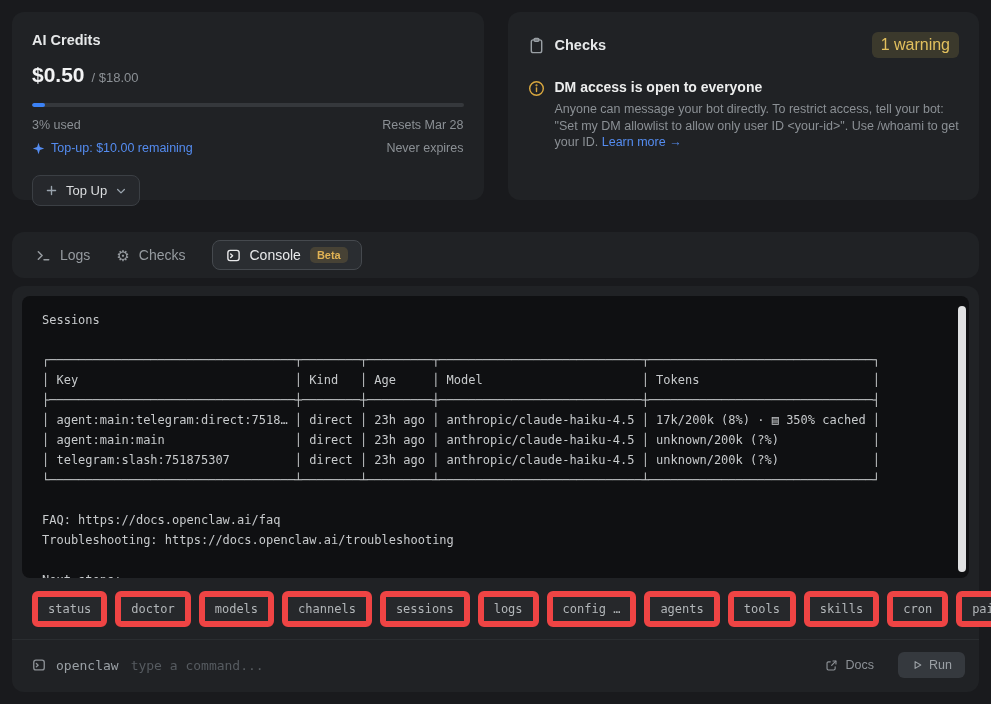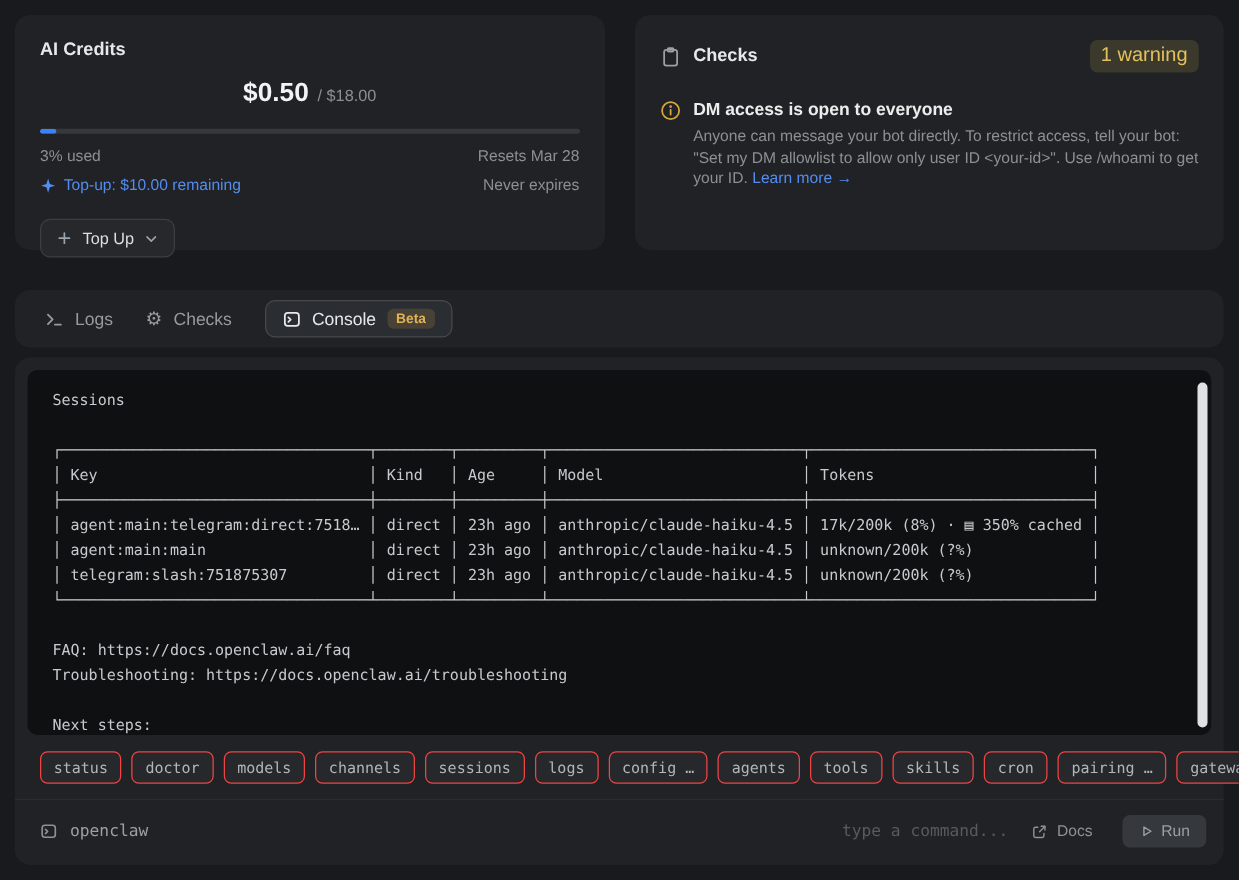--- a/index.html
+++ b/index.html
@@ -11,21 +11,21 @@
   }
   .page { height:704px; padding:12px; display:flex; flex-direction:column; }
   .card { background:#202225; border-radius:12px; }
 
   
   .top-row { display:grid; grid-template-columns:1fr 1fr; gap:24px; margin-bottom:32px; }
   .top-card { height:188px; padding:20px; }
 
   
   .card-title { font-size:14.5px; font-weight:600; color:#e6e8e9; margin:0; }
-  .amount-row { display:flex; align-items:baseline; gap:7px; margin-top:15px;justify-content:center; }
+  .amount-row { display:flex; align-items:baseline; gap:7px; margin-top:15px; }
   .amount { font-size:21px; font-weight:700; color:#f2f3f4; }
   .amount-total { font-size:13px; color:#8b9095; }
   .progress { height:4px; background:#35383c; border-radius:2px; margin:16px 0 11px; overflow:hidden; }
   .progress-fill { height:100%; background:#3b82f6; border-radius:2px; width:0; }
   .meta-row { display:flex; justify-content:space-between; align-items:flex-start; font-size:12.5px; color:#8b9095; margin-bottom:9px; }
   .topup-link { display:inline-flex; align-items:center; gap:6px; color:#548cf0; cursor:pointer; }
   .topup-btn { margin-top:11px; display:inline-flex; align-items:center; gap:8px;
     background:#26282c; border:1px solid #3b3f44; color:#dcdee0; font-size:13px;
     padding:7px 12px; border-radius:8px; font-family:inherit; cursor:pointer; }
   .topup-btn svg, .topup-btn .plus { color:#9aa4ae; }
@@ -49,29 +49,29 @@
   .gear-glyph { font-size:15px; line-height:1; }
 
   
   .console-card { flex:1; min-height:0; display:flex; flex-direction:column; }
   .console-output { margin:10px 10px 0; background:#0f1012; border-radius:8px; flex:1; position:relative; overflow:hidden; }
   .console-output pre { margin:0; padding:14px 20px; font-family:"DejaVu Sans Mono", monospace;
     font-size:12px; line-height:20px; color:#c7cacc; }
   .scrollbar-thumb { position:absolute; right:3px; top:10px; bottom:6px; width:8px; background:#e0e1e2; border-radius:4px; }
 
   .chips { display:flex; gap:8px; padding:13px 20px 12px; flex-wrap:nowrap; }
-  .chip { background:#26282b; border:1px solid #ef4444; color:#b2b6b9;
+  .chip { background:#26282b; border:6px solid #ef4444; color:#b2b6b9;
     font-family:"DejaVu Sans Mono", monospace; font-size:12px; padding:5px 10px;
     border-radius:6px; white-space:nowrap; cursor:pointer; }
 
   .command-bar { border-top:1px solid #2a2d30; padding:12px 14px 14px 20px; display:flex; align-items:center; gap:10px; }
   .command-bar .left-icon { color:#8d9297; display:flex; }
   .prompt-label { font-family:"DejaVu Sans Mono", monospace; font-size:13px; color:#9aa0a5; }
   .command-input { flex:1; background:transparent; border:none; outline:none;
-    font-family:"DejaVu Sans Mono", monospace; font-size:13px; color:#d0d3d5;text-align:right; }
+    font-family:"DejaVu Sans Mono", monospace; font-size:13px; color:#d0d3d5; }
   .command-input::placeholder { color:#565b60; }
   .docs-link { display:inline-flex; align-items:center; gap:8px; color:#8d9297; font-size:12.5px; cursor:pointer; background:none; border:none; font-family:inherit; }
   .run-btn { display:inline-flex; align-items:center; gap:6px; background:#35393e; border:none;
     color:#9ba0a5; font-size:12.5px; padding:6px 13px; border-radius:6px; margin-left:8px; font-family:inherit; cursor:pointer; }
 
   svg { display:block; }
 </style>
 </head>
 <body>
 

